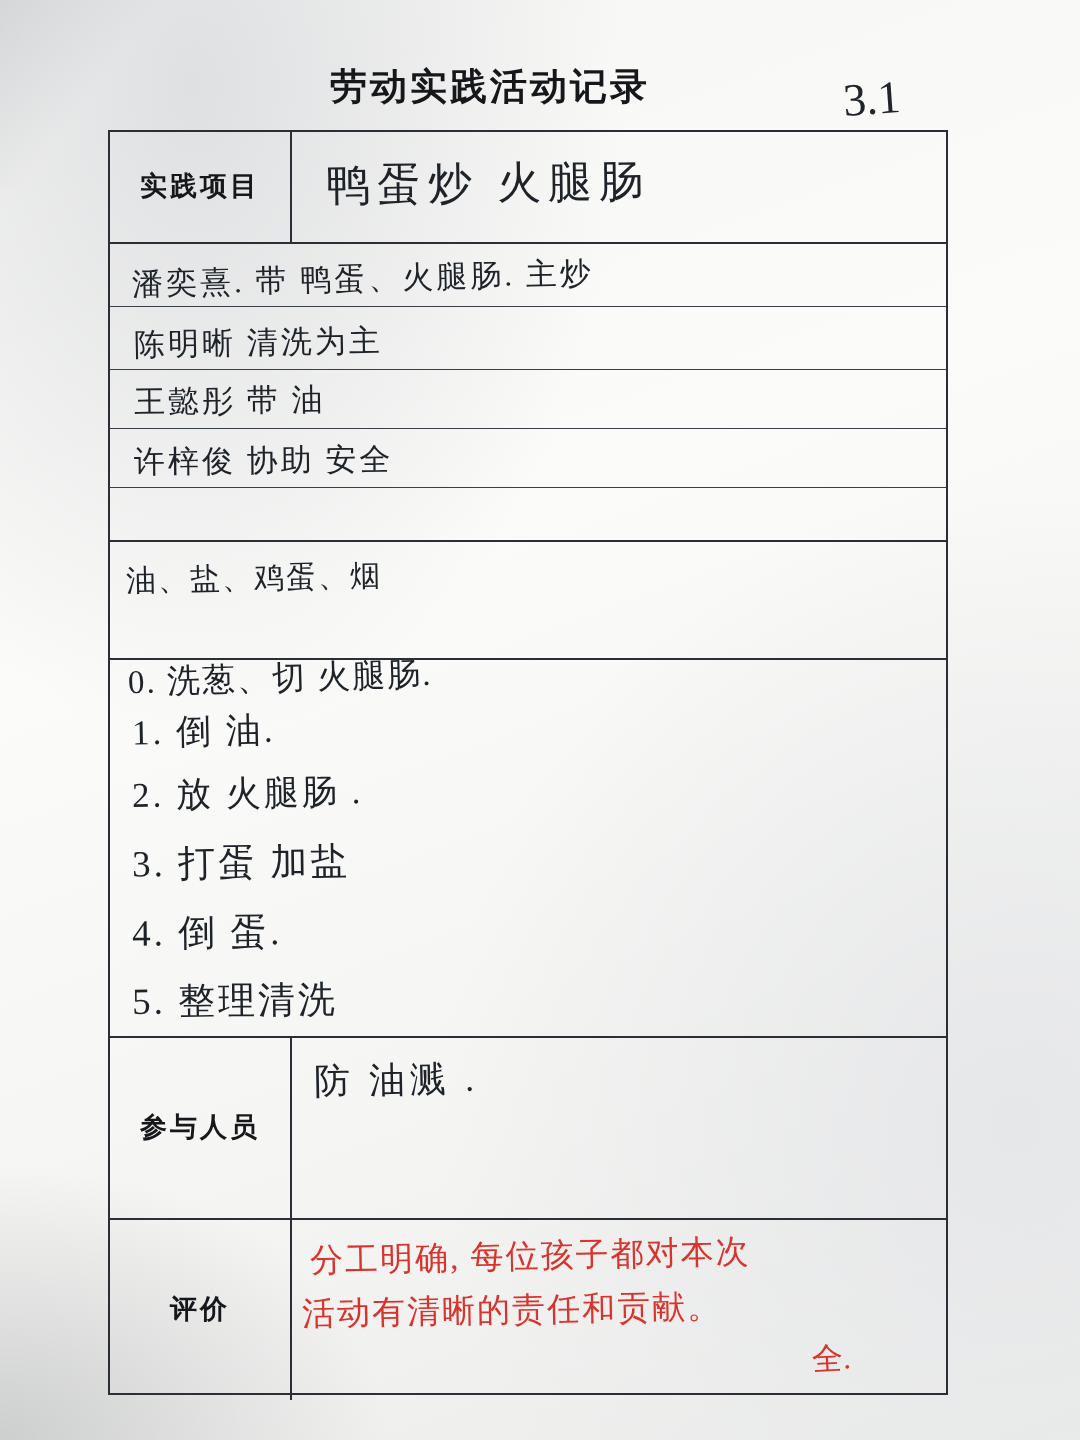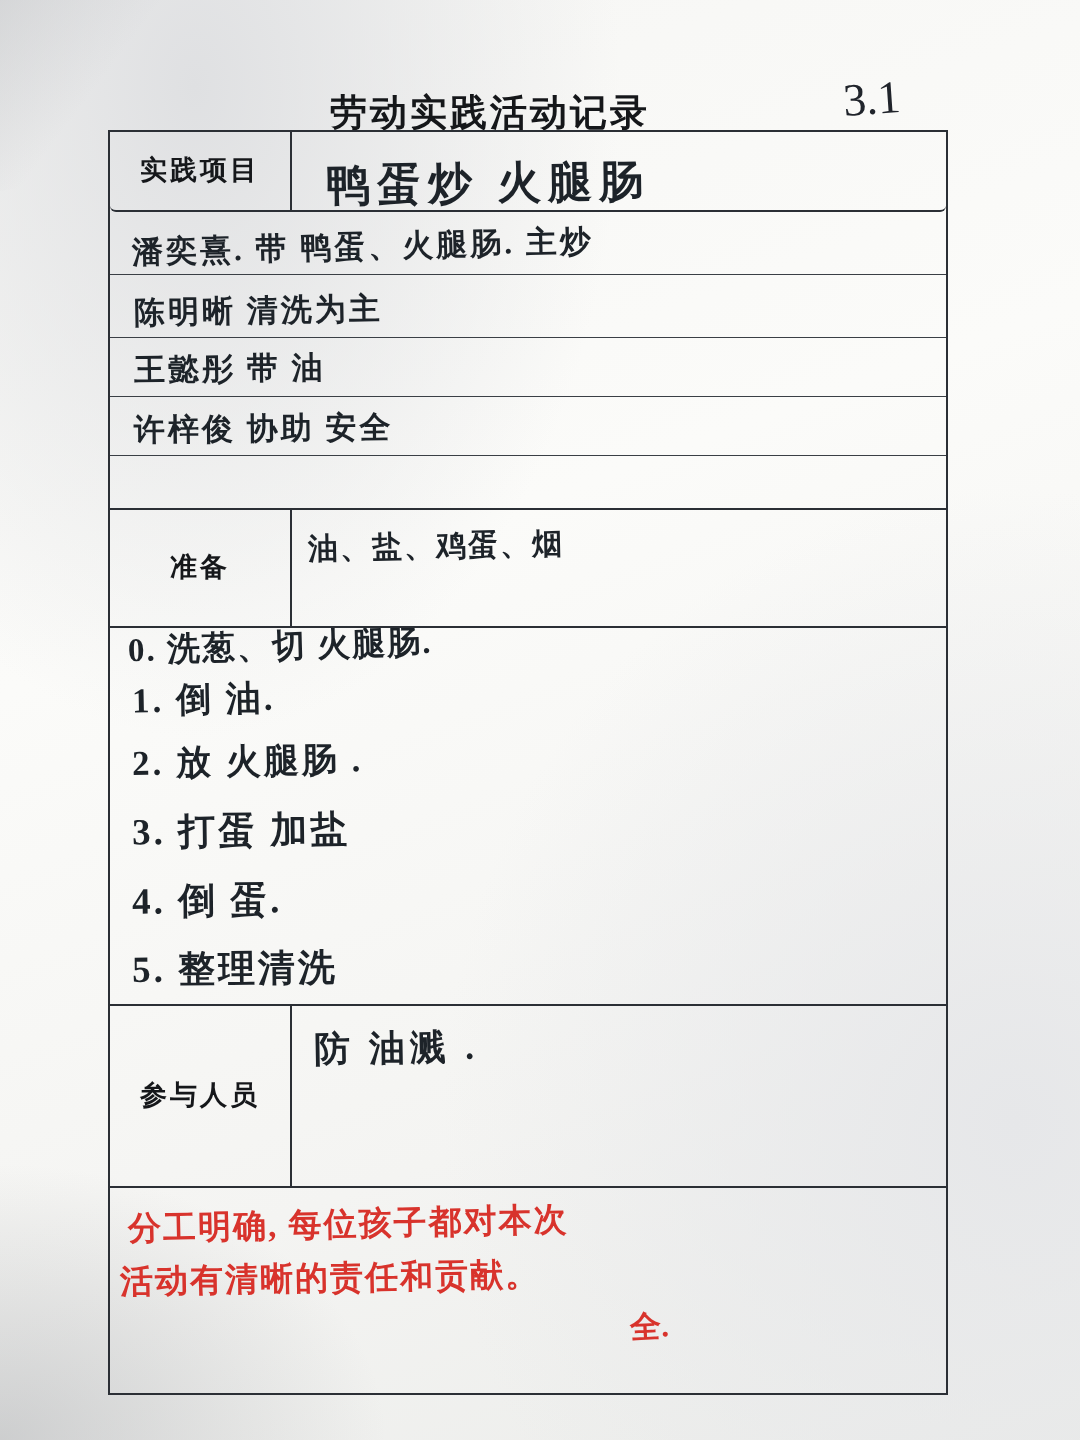--- a/index.html
+++ b/index.html
@@ -44,21 +44,21 @@
     width: 420px;
     height: 300px;
     background: radial-gradient(ellipse at 0% 100%, rgba(160,162,166,0.45) 0%, rgba(160,162,166,0) 65%);
     pointer-events: none;
   }
 
   
   #title {
     position: absolute;
     left: 330px;
-    top: 88px;
+    top: 62px;
     font-family: "Liberation Serif", serif;
     font-weight: bold;
     font-size: 37px;
     letter-spacing: 3px;
     color: #15171a;
     white-space: nowrap;
   }
   #date-note {
     position: absolute;
     left: 843px;
@@ -102,41 +102,40 @@
     letter-spacing: 3px;
     color: #15171a;
     line-height: 1.55;
     text-align: center;
   }
   .content-cell {
     flex: 1 1 auto;
     position: relative;
     box-sizing: border-box;
     overflow: hidden;
-    font-weight: bold;
   }
 
   
   .hw {
     font-family: "Liberation Serif", serif;
     color: #1d2329;
     white-space: nowrap;
   }
   .hw-red { color: #d8332c; }
 
   
   .subline {
     position: absolute;
     left: 0;
     right: 0;
     border-bottom: 1.6px solid #3a3f45;
   }
 
   
-  #row-project { height: 80px; border-radius: 6px; }
+  #row-project { height: 112px; }
   #row-people  { height: 298px; }
   #row-prep    { height: 118px; }
   #row-process { height: 378px; }
   #row-notes   { height: 182px; }
   #row-eval    { height: 180px; }
 
   .hw-line { position: absolute; }
 </style>
 </head>
 <body>
@@ -166,21 +165,20 @@
 
         <div class="hw hw-line" style="left:22px; top:14px; font-size:31px; letter-spacing:3px; transform:rotate(-1.4deg);">潘奕熹.  带 鸭蛋、火腿肠. 主炒</div>
         <div class="hw hw-line" style="left:24px; top:78px; font-size:31px; letter-spacing:3px; transform:rotate(-1deg);">陈明晰  清洗为主</div>
         <div class="hw hw-line" style="left:24px; top:136px; font-size:31px; letter-spacing:3px; transform:rotate(-0.8deg);">王懿彤 带 油</div>
         <div class="hw hw-line" style="left:24px; top:196px; font-size:31px; letter-spacing:3px; transform:rotate(-0.6deg);">许梓俊  协助 安全</div>
         <div class="hw hw-line" style="left:24px; top:254px; font-size:31px;"></div>
       </div>
     </div>
 
     <div class="row" id="row-prep">
-      <div class="label-cell">准备</div>
       <div class="content-cell">
         <div class="hw hw-line" style="left:16px; top:16px; font-size:30px; letter-spacing:2px; transform:rotate(-1.2deg);">油、盐、鸡蛋、烟</div>
       </div>
     </div>
 
     <div class="row" id="row-process">
       <div class="content-cell">
         <div class="hw hw-line" style="left:18px; top:-4px; font-size:33px; letter-spacing:2px; transform:rotate(-1.6deg);">0. 洗葱、切 火腿肠.</div>
         <div class="hw hw-line" style="left:22px; top:48px; font-size:35px; letter-spacing:3px; transform:rotate(-1.2deg);">1. 倒 油.</div>
         <div class="hw hw-line" style="left:22px; top:110px; font-size:35px; letter-spacing:3px; transform:rotate(-1deg);">2. 放 火腿肠 .</div>
@@ -191,20 +189,21 @@
     </div>
 
     <div class="row" id="row-notes">
       <div class="label-cell">参与人员</div>
       <div class="content-cell">
         <div class="hw hw-line" style="left:22px; top:18px; font-size:36px; letter-spacing:5px; transform:rotate(-1deg);">防 油溅 .</div>
       </div>
     </div>
 
     <div class="row last" id="row-eval">
+      <div class="label-cell">评价</div>
       <div class="content-cell">
         <div class="hw hw-red hw-line" style="left:18px; top:14px; font-size:33px; letter-spacing:2px; transform:rotate(-1.2deg);">分工明确, 每位孩子都对本次</div>
         <div class="hw hw-red hw-line" style="left:10px; top:68px; font-size:33px; letter-spacing:2px; transform:rotate(-1deg);">活动有清晰的责任和贡献。</div>
         <div class="hw hw-red hw-line" style="left:520px; top:118px; font-size:31px; transform:rotate(-3deg);">全.</div>
       </div>
     </div>
 
   </div>
 </div>
 

